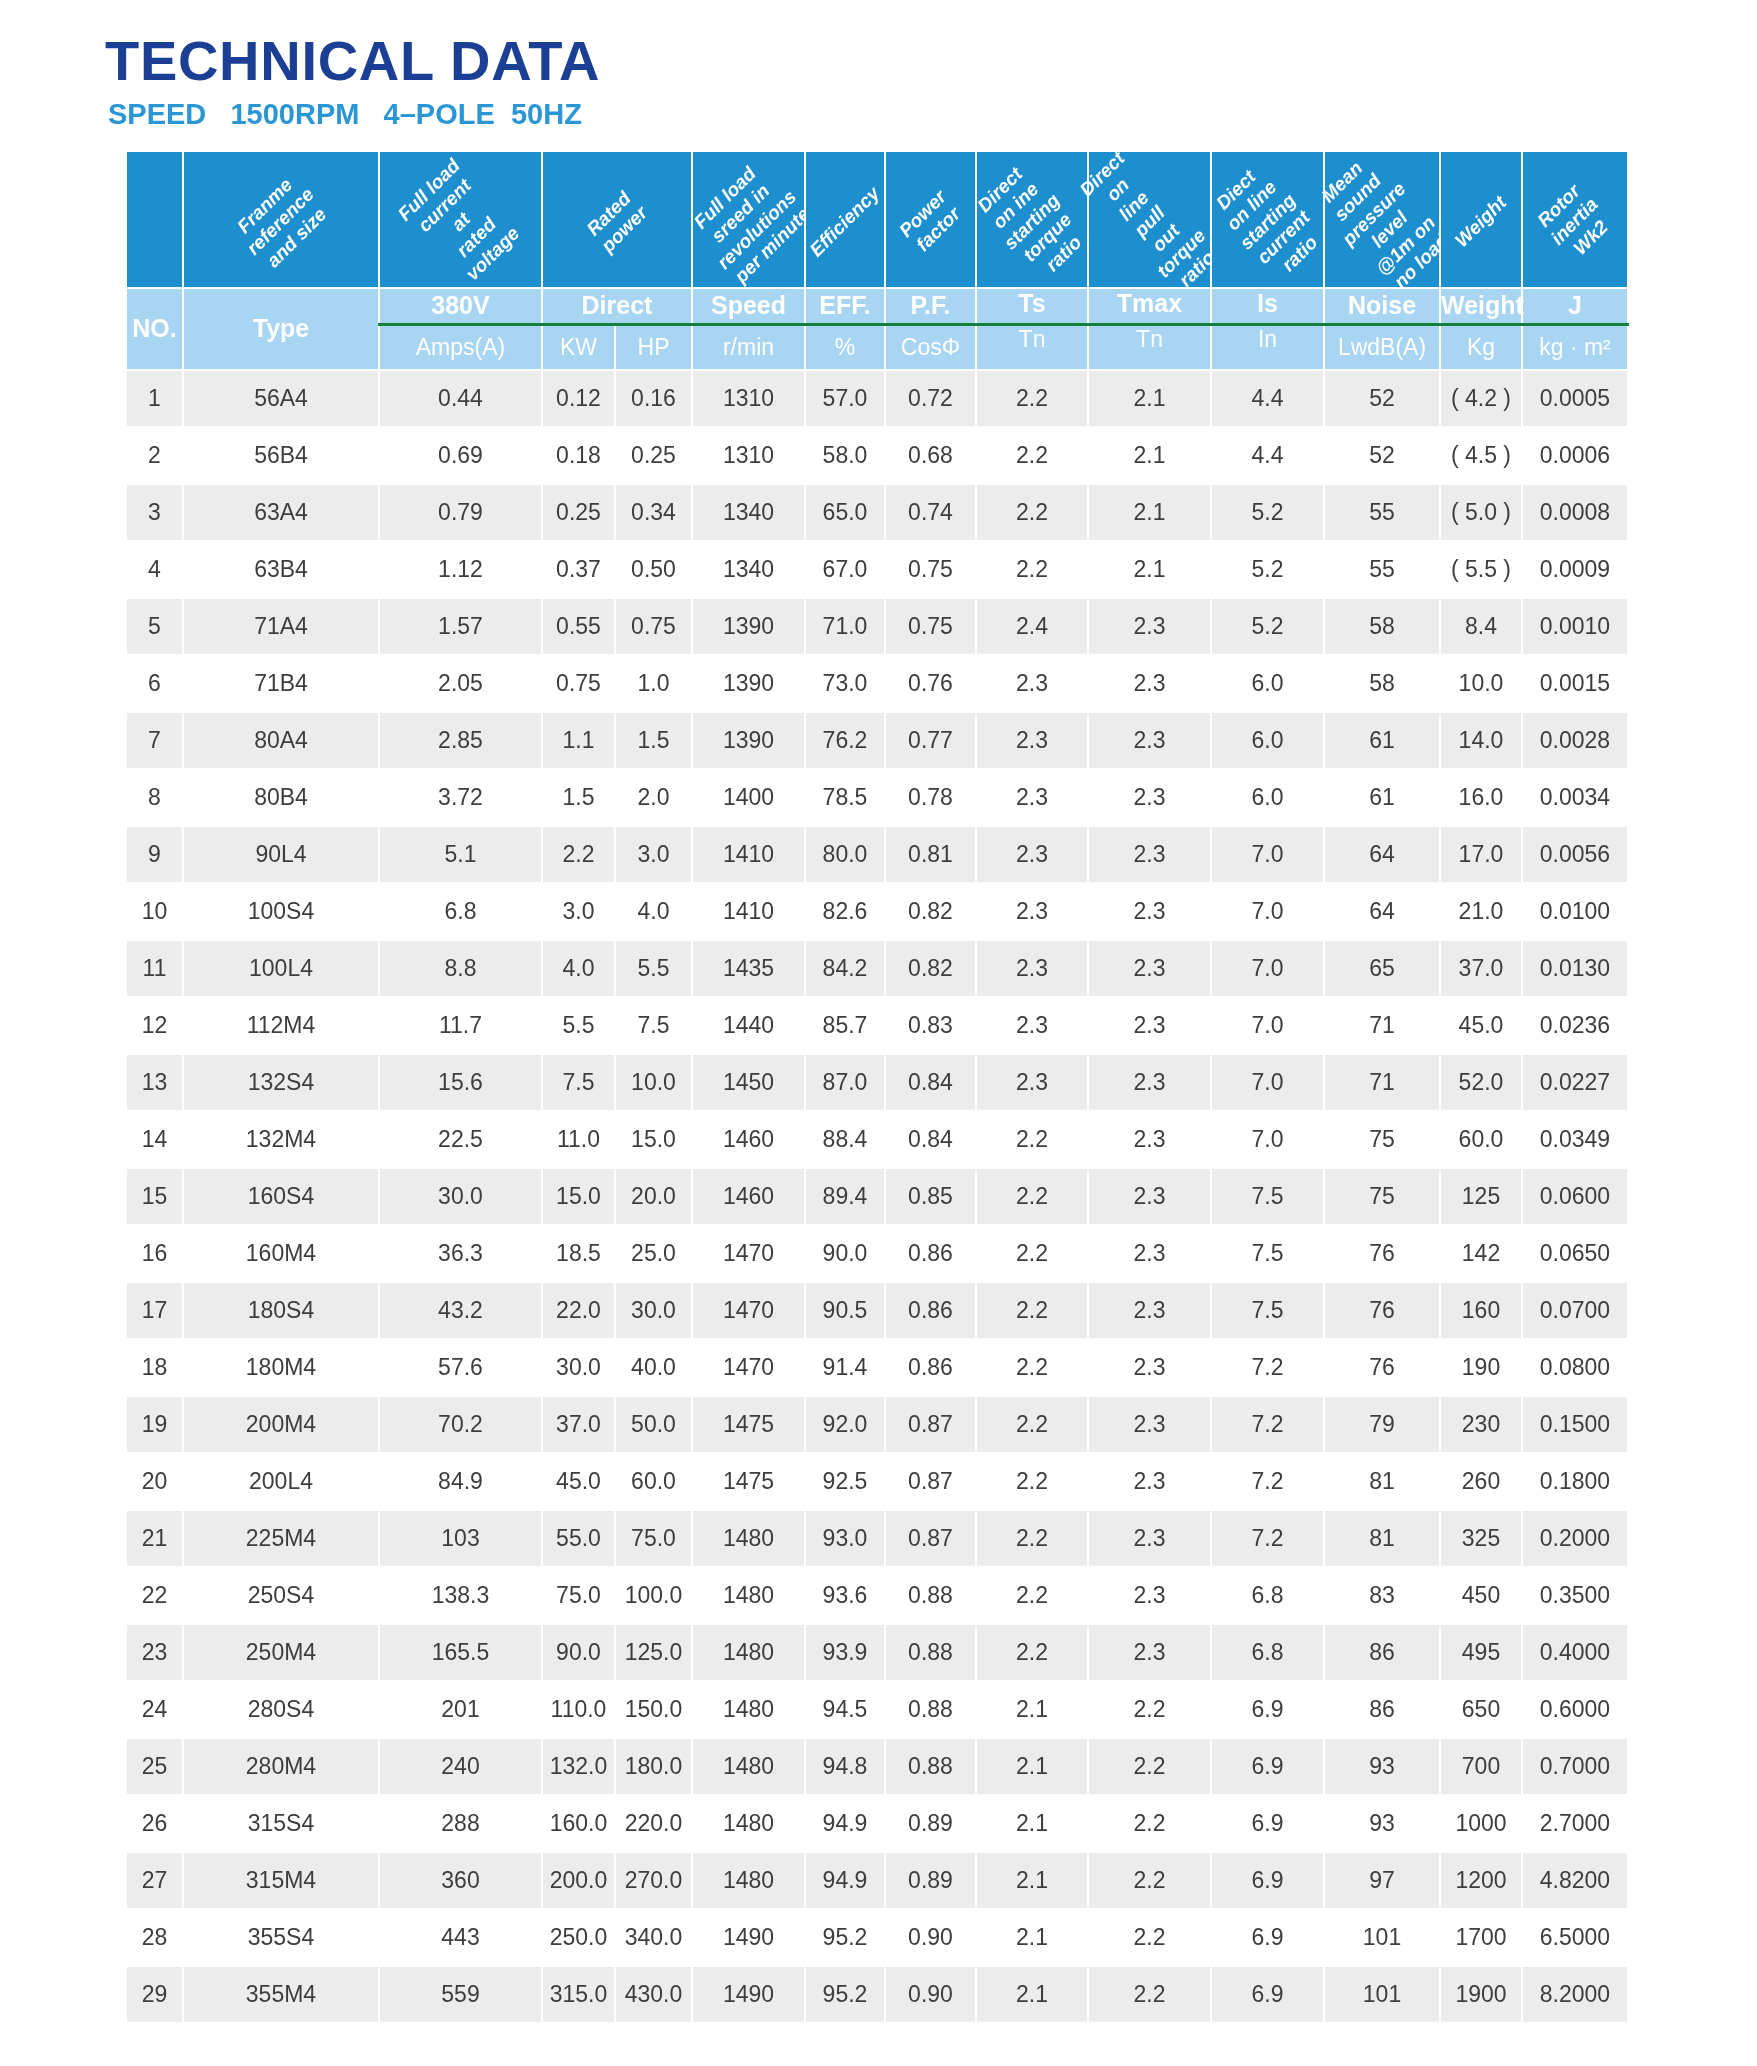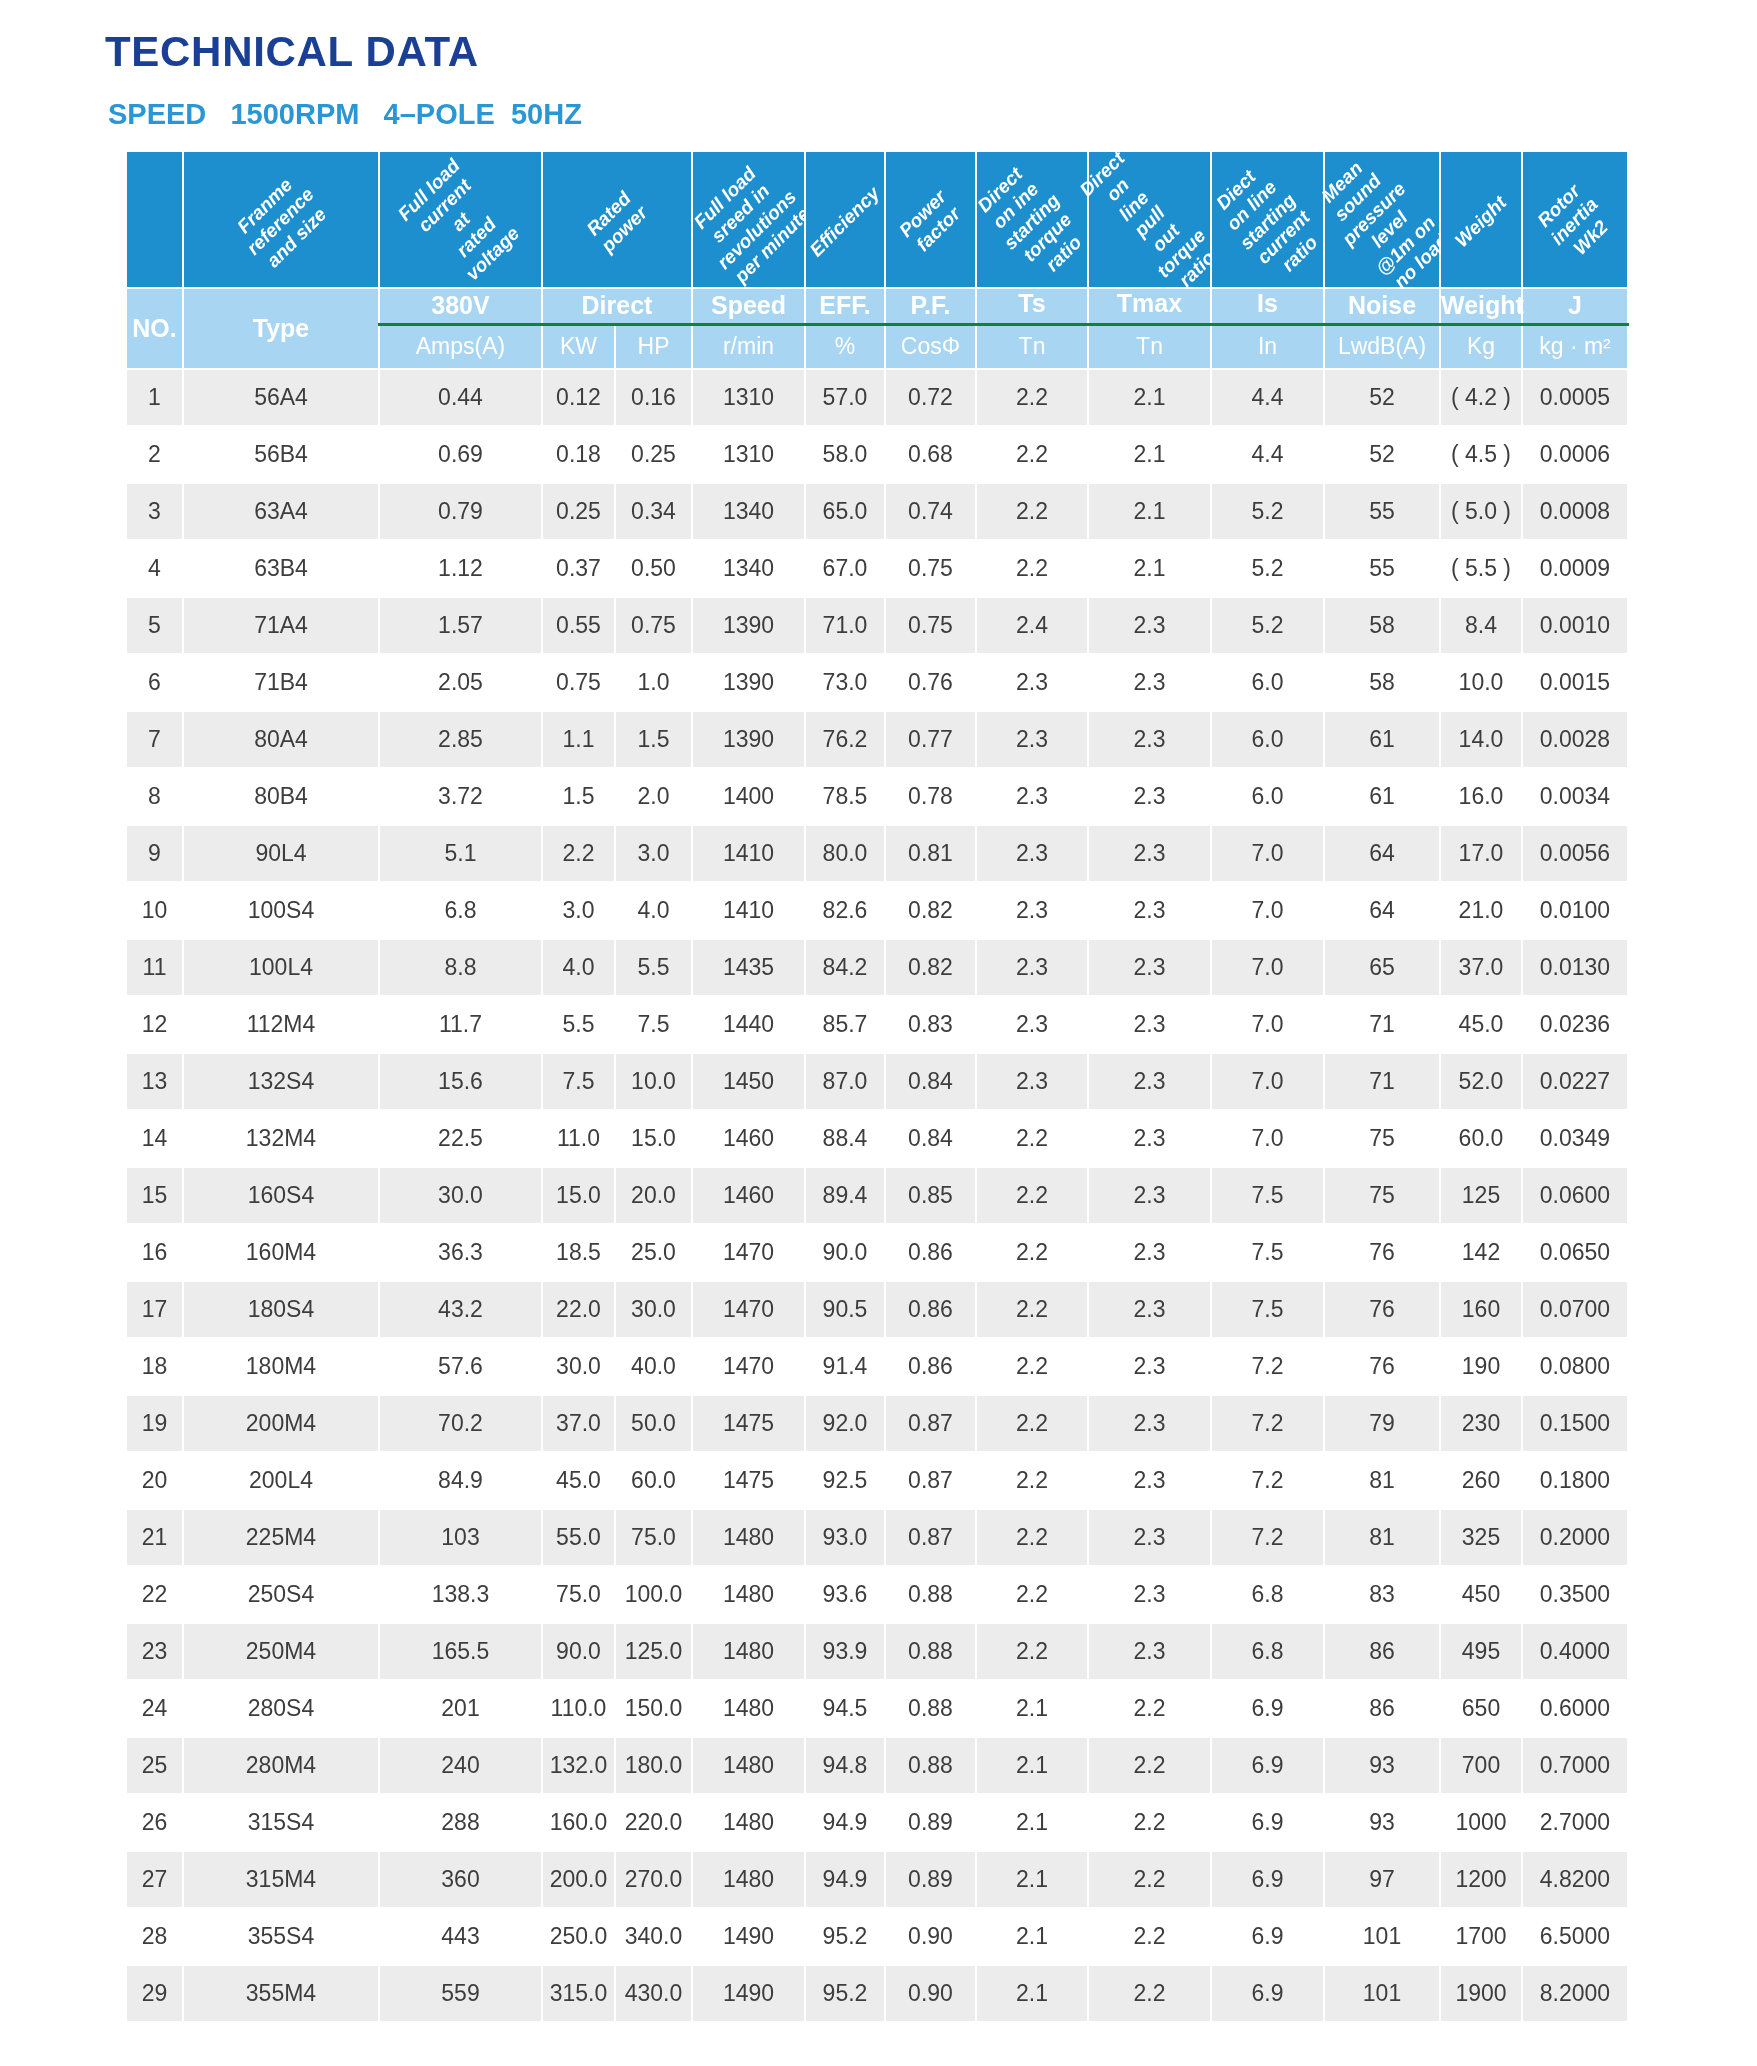--- a/index.html
+++ b/index.html
@@ -11,21 +11,21 @@
     --cell-text:#3d3d3d;
   }
   *{box-sizing:border-box;margin:0;padding:0;}
   html,body{background:#fff;}
   body{
     width:1757px;height:2066px;position:relative;
     font-family:"Liberation Sans","DejaVu Sans",sans-serif;
   }
   .title{
     position:absolute;left:105px;top:28px;
-    font-size:42px;font-weight:800;letter-spacing:0.7px;
+    font-size:56px;font-weight:800;letter-spacing:0.7px;
     color:var(--title-navy);
   }
   .subtitle{
     position:absolute;left:108px;top:98px;
     font-size:29px;font-weight:700;white-space:pre;
     color:var(--subtitle-blue);
   }
   .table-wrap{position:absolute;left:125px;top:150px;}
   table{border-collapse:collapse;table-layout:fixed;width:1501px;}
   th,td{border:2.1px solid #fff;text-align:center;vertical-align:middle;padding:0;}
@@ -48,21 +48,21 @@
     background:var(--subheader-blue);color:#fff;
     font-size:25px;font-weight:bold;height:36px;
   }
   tr.grp-row th.band{border-bottom:3px solid #15803d;}
   tr.unit-row th{
     background:var(--subheader-blue);color:#fff;
     font-size:23px;font-weight:normal;height:45px;
   }
   th.span2{font-size:26.6px;margin-top:27px;}
   th.hi{vertical-align:top;padding-top:0;font-size:22.4px;}
-  th.lo{vertical-align:bottom;padding-bottom:8px;font-size:22.4px;}
+  th.lo{vertical-align:bottom;padding-bottom:16px;font-size:22.4px;}
   tbody td{
     height:57px;font-size:23px;color:var(--cell-text);background:#fff;
   }
   tbody tr.stripe td{background:var(--stripe-grey);}
 </style>
 </head>
 <body>
 
 <div class="title">TECHNICAL DATA</div>
 <div class="subtitle">SPEED   1500RPM   4–POLE  50HZ</div>

